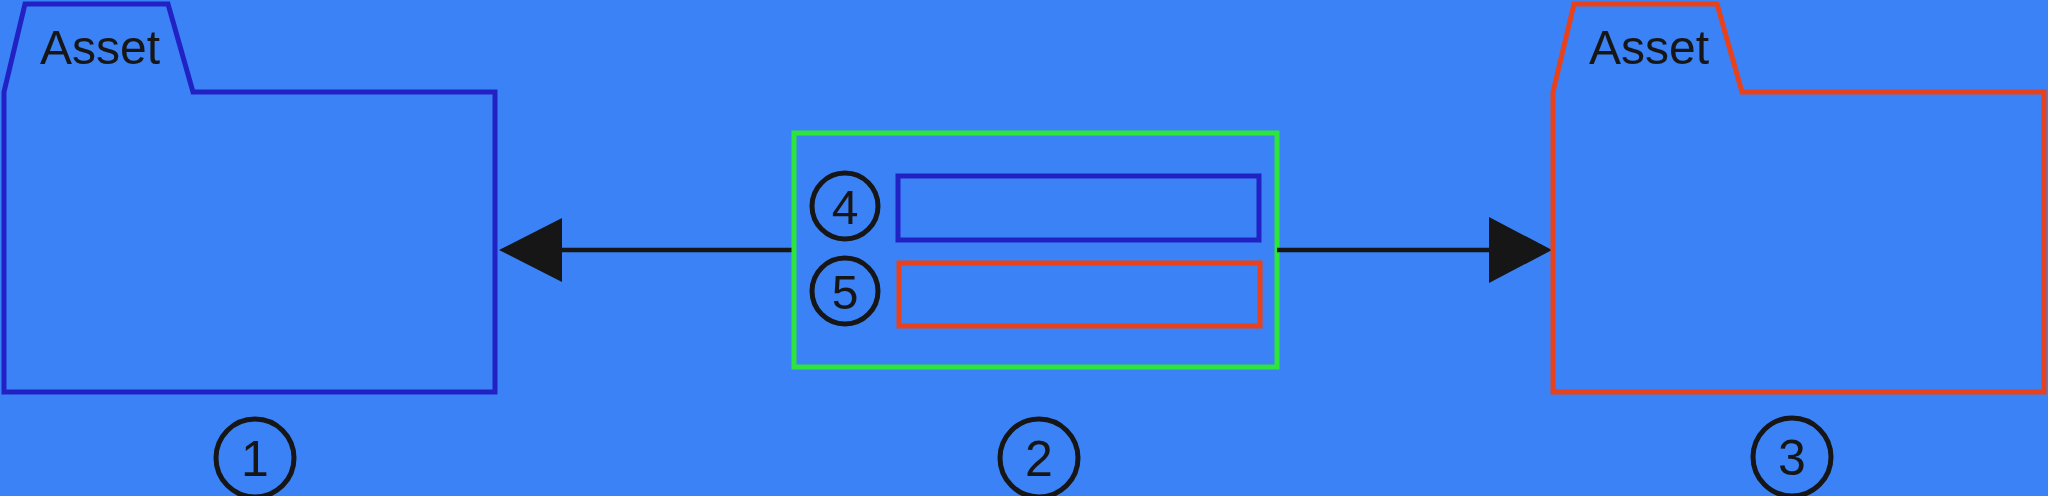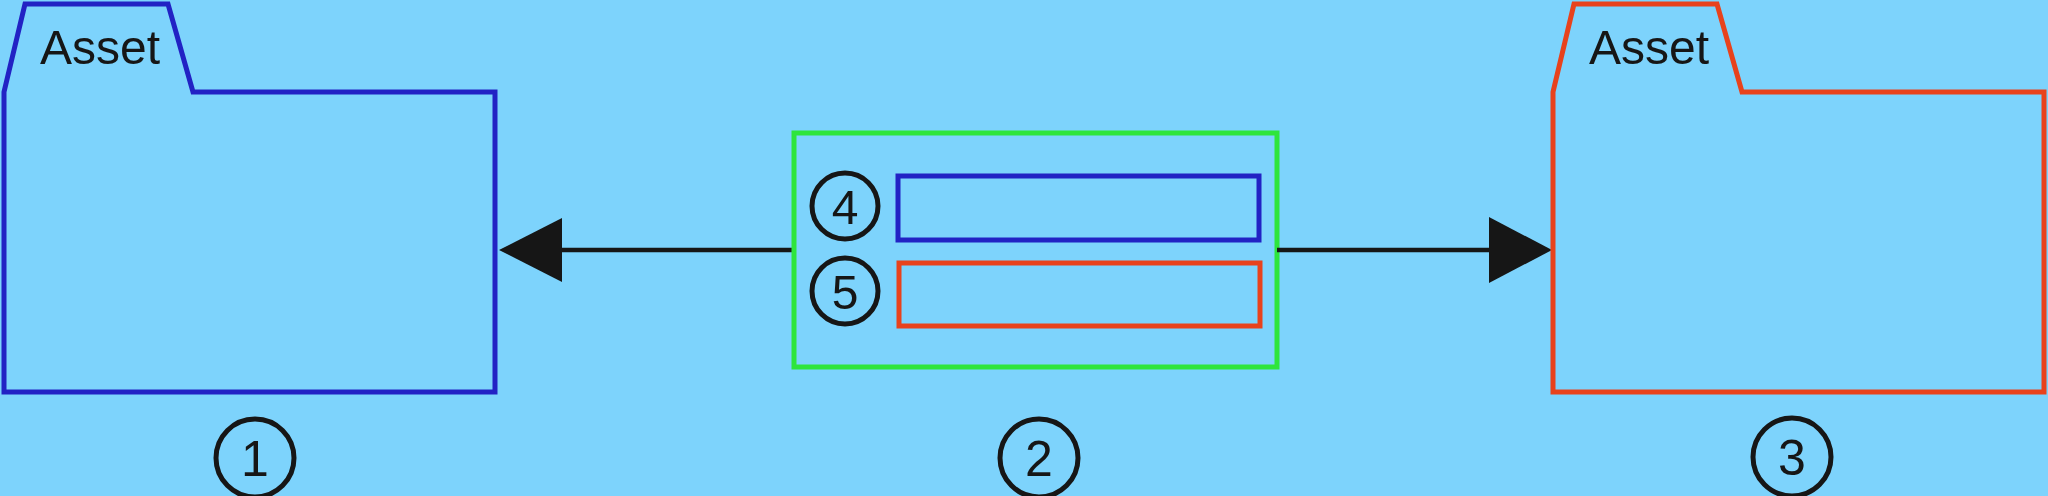--- a/index.html
+++ b/index.html
@@ -4,21 +4,21 @@
 <style>
   html, body {
     margin: 0;
     padding: 0;
     background: #ffffff;
   }
   .stage {
     position: relative;
     width: 2048px;
     height: 496px;
-    background: #7dd3fc;
+    background: #3b82f6;
     overflow: hidden;
   }
   svg { display: block; }
   .shape {
     fill: none;
     stroke-width: 5;
     stroke-linejoin: miter;
   }
   .badge-circle {
     fill: none;

